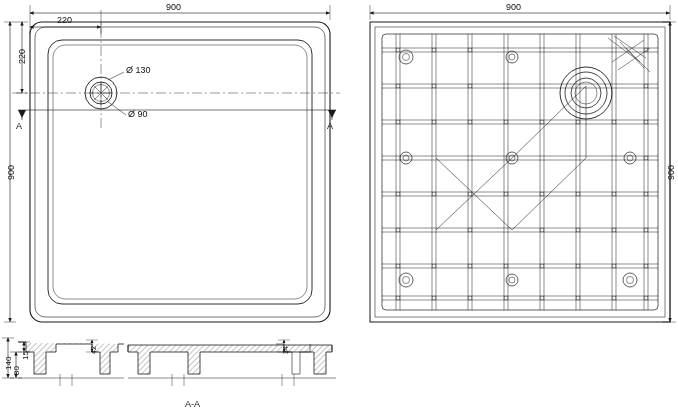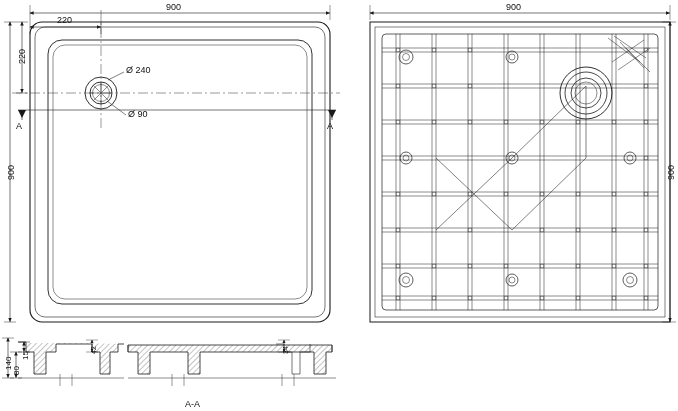--- a/index.html
+++ b/index.html
@@ -295,21 +295,21 @@
             <line x1="294" y1="374" x2="294" y2="386"></line>
         </g>
       </g>
     </g>
   </svg>
 
   <div class="lbl" style="left:166px; top:3px;">900</div>
   <div class="lbl" style="left:57px; top:16px;">220</div>
   <div class="lbl rot" style="left:18px; top:64px;">220</div>
   <div class="lbl rot" style="left:7px; top:180px;">900</div>
-  <div class="lbl" style="left:126px; top:66px;">Ø 240</div>
+  <div class="lbl" style="left:126px; top:66px;">Ø 130</div>
   <div class="lbl" style="left:128px; top:110px;">Ø 90</div>
   <div class="lbl" style="left:16px; top:122px;">A</div>
   <div class="lbl" style="left:327px; top:122px;">A</div>
 
   <div class="lbl" style="left:506px; top:3px;">900</div>
   <div class="lbl rot" style="left:667px; top:180px;">900</div>
 
   <div class="lbl rot small" style="left:5px; top:370px;">140</div>
   <div class="lbl rot small" style="left:13px; top:375px;">80</div>
   <div class="lbl rot small" style="left:22px; top:360px;">15</div>

